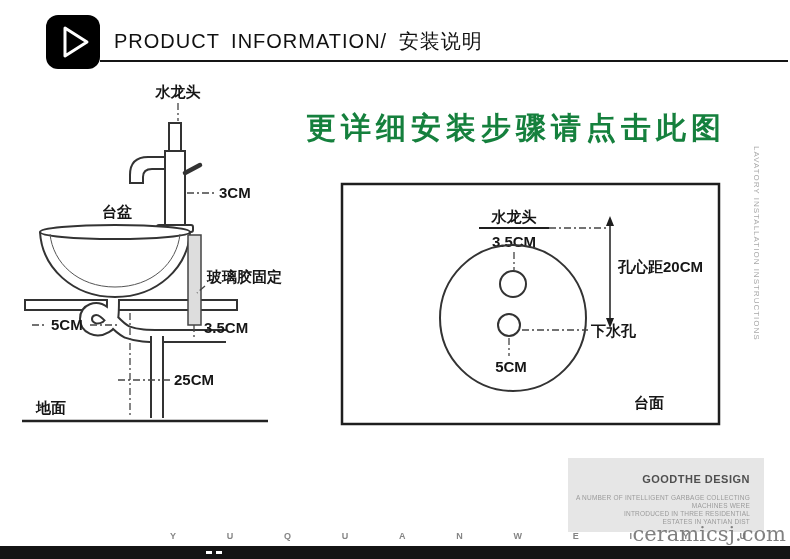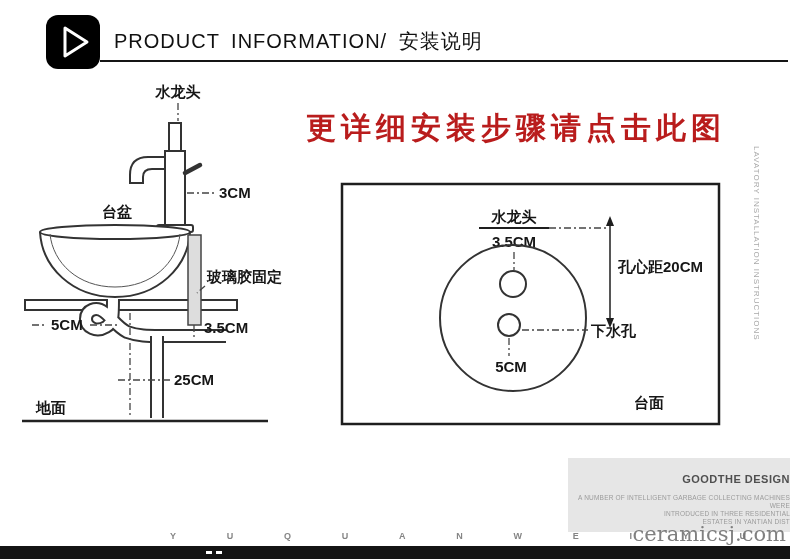--- a/index.html
+++ b/index.html
@@ -10,42 +10,42 @@
   }
   
   .logo { position:absolute; left:46px; top:15px; width:54px; height:54px;
           background:#000; border-radius:12px; }
   .logo svg { width:100%; height:100%; display:block; }
   .title { position:absolute; left:114px; top:28px; font-size:20px; color:#111;
            letter-spacing:1px; word-spacing:5px; font-weight:500; white-space:nowrap; }
   .rule { position:absolute; left:100px; top:60px; width:688px; height:2px; background:#151515; }
 
   .heading { position:absolute; left:306px; top:108px; font-size:30px; font-weight:600;
-             letter-spacing:5px; color:#b91c1c; white-space:nowrap; cursor:pointer; }
+             letter-spacing:5px; color:#15803d; white-space:nowrap; cursor:pointer; }
 
   .sink-svg { position:absolute; left:20px; top:75px; width:290px; height:350px; }
   .top-svg  { position:absolute; left:338px; top:180px; width:385px; height:248px; cursor:pointer; }
 
   .sink-svg text, .top-svg text {
     font-family:"Liberation Sans", sans-serif; font-weight:700; fill:#161616; font-size:15px;
   }
   .sm { font-size:13.5px; }
   .ln    { fill:#fff; stroke:#333; stroke-width:2; }
   .ln-nf { fill:none; stroke:#333; stroke-width:2; }
   .ln-thin { fill:none; stroke:#555; stroke-width:1; }
   .dash { stroke:#444; stroke-width:1.3; stroke-dasharray:7 3 2 3; fill:none; }
   .border { fill:#fff; stroke:#1e1e1e; stroke-width:2.5; }
 
   .vtext { position:absolute; left:752px; top:146px; height:300px; writing-mode:vertical-rl;
            font-size:8px; letter-spacing:1px; color:#a9a9a9; white-space:nowrap; }
 
   
   .footer { position:absolute; left:0; top:456px; width:790px; height:103px; }
-  .design-block { position:absolute; left:568px; top:2px; width:222px; height:74px;
-                  background:#e6e6e6; padding:15px 0 0 0; text-align:right; }
+  .design-block { position:absolute; left:568px; top:2px; width:196px; height:74px;
+                  background:#e6e6e6; padding:15px 14px 0 0; text-align:right; }
   .design-h { font-size:11px; font-weight:bold; color:#4f4f4f; line-height:13px; letter-spacing:.5px; }
   .design-note { margin-top:8px; font-size:6.5px; color:#9b9b9b; line-height:8px; letter-spacing:.2px; }
   .package-box { position:absolute; left:5px; top:6px; width:154px; height:66px;
                  background:linear-gradient(180deg,#f2bd52,#e3a52f); }
   .pkg-title { margin:9px 0 0 12px; font-size:24px; font-weight:bold; letter-spacing:6px; color:#241c0b; white-space:nowrap; }
   .pkg-divider { margin:5px 0 4px 13px; width:126px; height:1px; background:rgba(60,42,6,.4); }
   .pkg-sub { margin-left:13px; font-size:7.5px; font-weight:bold; letter-spacing:2.2px; color:#4a3b15; white-space:nowrap; }
   .letters-strip { position:absolute; left:170px; right:44px; top:73px; height:14px;
                    display:flex; justify-content:space-between; align-items:center; z-index:2; }
   .letters-strip span { font-size:9px; font-weight:bold; color:#858585; }

